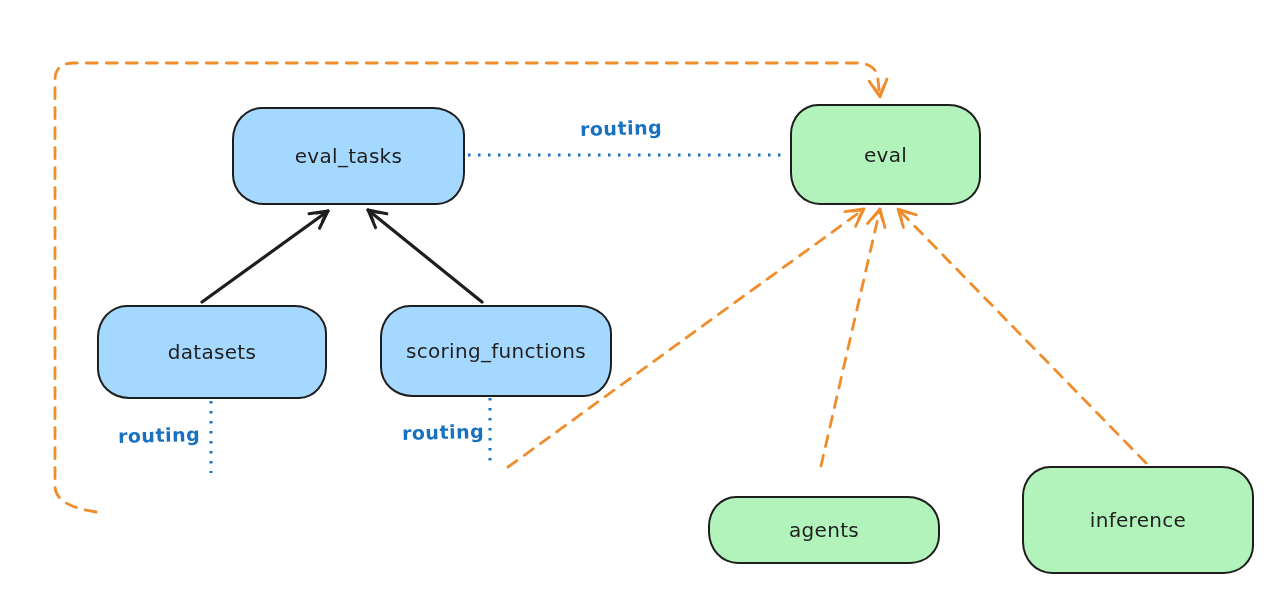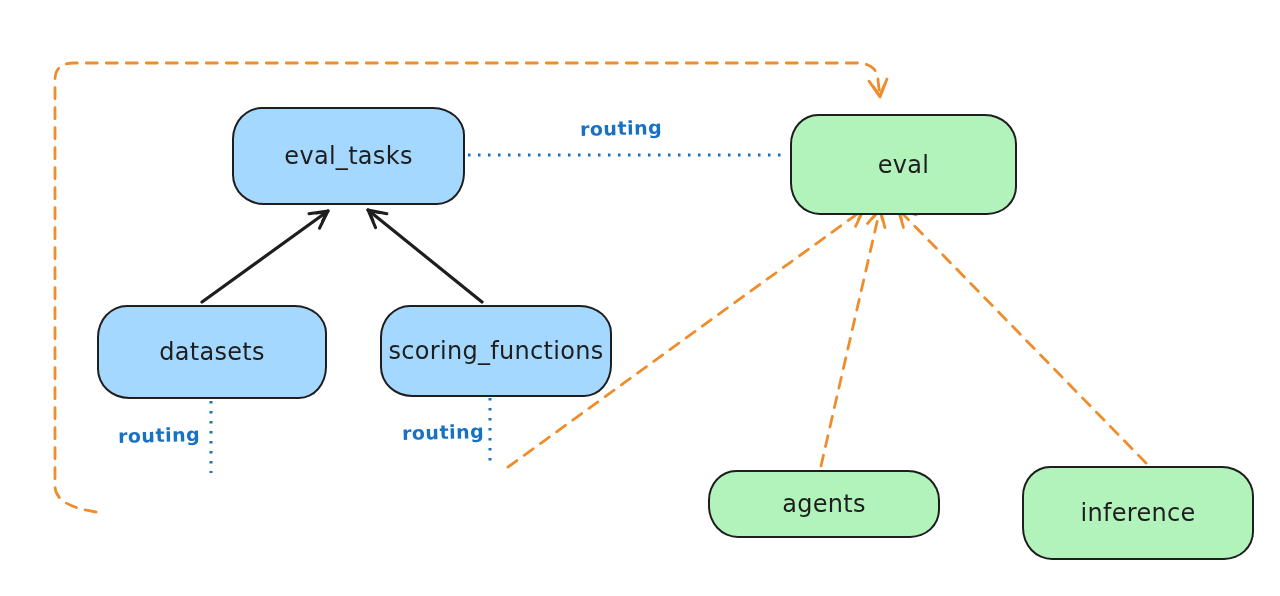--- a/index.html
+++ b/index.html
@@ -20,21 +20,21 @@
     left: 0; top: 0;
     width: 1280px; height: 596px;
   }
   .node {
     position: absolute;
     box-sizing: border-box;
     border: 2.6px solid var(--stroke, #1e1e1e);
     display: flex;
     align-items: center;
     justify-content: center;
-    font-size: 24px;
+    font-size: 20px;
     color: var(--stroke, #1e1e1e);
     letter-spacing: 0.3px;
   }
   .node.blue  { background: var(--blue_fill, #a5d8ff);  border-radius: 30px 32px 28px 32px / 32px 28px 32px 30px; }
   .node.green { background: var(--green_fill, #b2f2bb); border-radius: 28px 32px 30px 30px / 30px 30px 28px 32px; }
   .node-label { white-space: nowrap; }
   .edge-label {
     position: absolute;
     font-size: 19px;
     font-weight: 600;
@@ -74,39 +74,39 @@
     <path class="edge-dashed-orange" d="M 96 512 Q 56 506 55 487 L 55 80 Q 55 63 74 63 L 856 63 Q 877 63 878 80 L 880 97" marker-end="url(#ah-orange)"></path>
     <path class="edge-dashed-orange" d="M 508 467 L 864 209" marker-end="url(#ah-orange)"></path>
     <path class="edge-dashed-orange" d="M 821 466 L 880 209" marker-end="url(#ah-orange)"></path>
     <path class="edge-dashed-orange" d="M 1146 463 L 898 209" marker-end="url(#ah-orange)"></path>
   </svg>
 
   <div class="node blue" style="left:232px; top:107px; width:233px; height:98px">
     <span class="node-label">eval_tasks</span>
   </div>
 
-  <div class="node green" style="left:790px; top:114px; width:227px; height:101px">
+  <div class="node green" style="left:790px; top:104px; width:191px; height:101px">
     <span class="node-label">eval</span>
   </div>
 
   <div class="node blue" style="left:97px; top:305px; width:230px; height:94px">
     <span class="node-label">datasets</span>
   </div>
 
   <div class="node blue" style="left:380px; top:305px; width:232px; height:92px">
     <span class="node-label">scoring_functions</span>
   </div>
 
 
 
-  <div class="node green" style="left:708px; top:470px; width:232px; height:68px">
+  <div class="node green" style="left:708px; top:496px; width:232px; height:68px">
     <span class="node-label">agents</span>
   </div>
 
-  <div class="node green" style="left:1022px; top:466px; width:232px; height:94px">
+  <div class="node green" style="left:1022px; top:466px; width:232px; height:108px">
     <span class="node-label">inference</span>
   </div>
 
   <div class="edge-label" style="left:580px; top:117px">routing</div>
   <div class="edge-label" style="left:118px; top:424px">routing</div>
   <div class="edge-label" style="left:402px; top:421px">routing</div>
 
 </div>
 
 </body></html>

